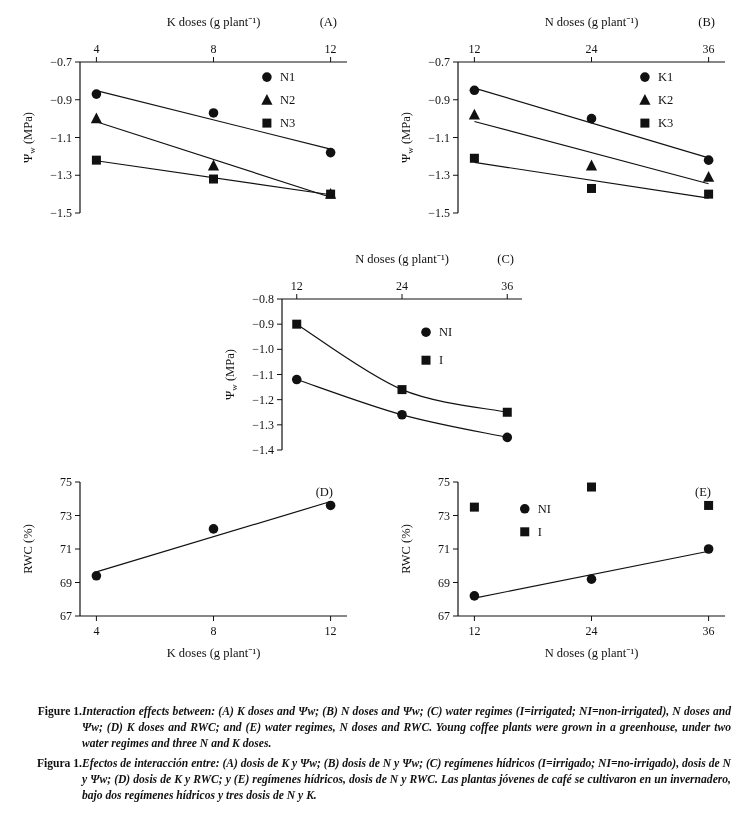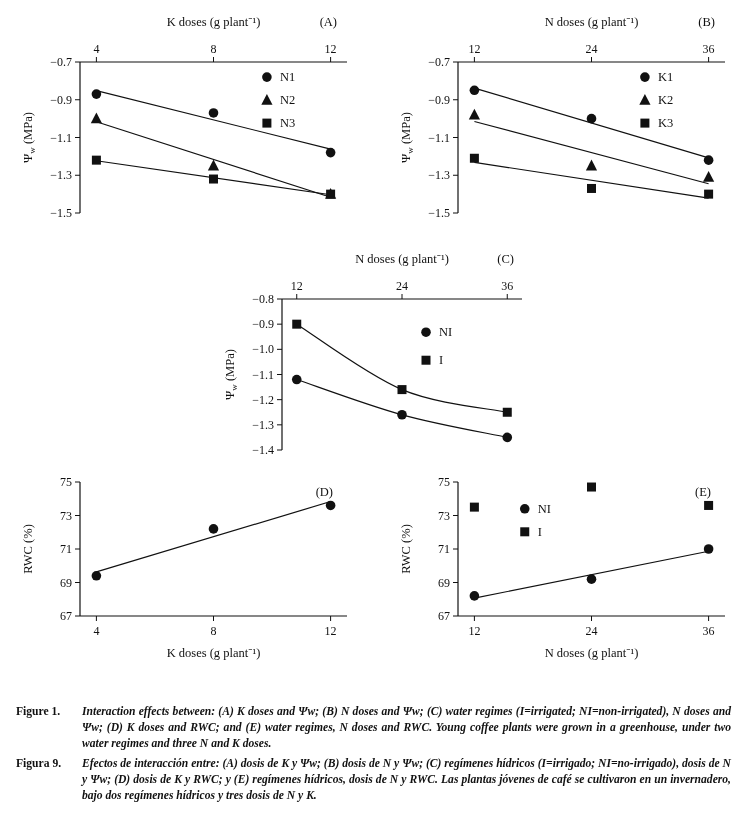--- a/index.html
+++ b/index.html
@@ -6,21 +6,21 @@
   .page{width:755px;box-sizing:border-box;padding:8px 0 10px;font-family:"Liberation Serif",serif;color:#111;}
   .chart-row{display:flex;justify-content:space-between;padding:0 16px;}
   .chart-row.top{margin-bottom:22px;}
   .chart-row.center{justify-content:center;margin-bottom:12px;}
   .chart-row.bottom{margin-bottom:0;}
   .chart-host{background:#fff;}
   svg{display:block;}
   svg text{font-family:"Liberation Serif",serif;}
   .captions{margin:42px 24px 0 16px;}
   .caption{display:flex;font-weight:700;font-size:11.6px;line-height:1.4;margin-bottom:3px;}
-  .cap-label{flex:0 0 66px;}
+  .cap-label{flex:0 0 66px;text-align:right;}
   .cap-text{flex:1;text-align:justify;font-style:italic;}
 </style>
 </head>
 <body>
 
 <div class="page">
 
   <div class="chart-row top">
     <div class="chart-host">
         <svg width="345" height="215" viewBox="0 0 345 215">
@@ -221,18 +221,18 @@
         </svg>
       </div>
   </div>
 
   <div class="captions">
     <div class="caption">
       <span class="cap-label">Figure 1.</span>
       <span class="cap-text">Interaction effects between: (A) K doses and Ψw; (B) N doses and Ψw; (C) water regimes (I=irrigated; NI=non-irrigated), N doses and Ψw; (D) K doses and RWC; and (E) water regimes, N doses and RWC. Young coffee plants were grown in a greenhouse, under two water regimes and three N and K doses.</span>
     </div>
     <div class="caption">
-      <span class="cap-label">Figura 9.</span>
+      <span class="cap-label">Figura 1.</span>
       <span class="cap-text">Efectos de interacción entre: (A) dosis de K y Ψw; (B) dosis de N y Ψw; (C) regímenes hídricos (I=irrigado; NI=no-irrigado), dosis de N y Ψw; (D) dosis de K y RWC; y (E) regímenes hídricos, dosis de N y RWC. Las plantas jóvenes de café se cultivaron en un invernadero, bajo dos regímenes hídricos y tres dosis de N y K.</span>
     </div>
   </div>
 
 </div>
 
 </body></html>

